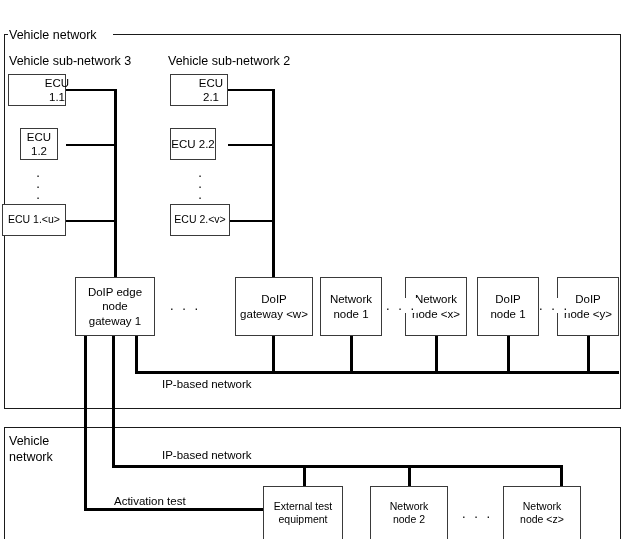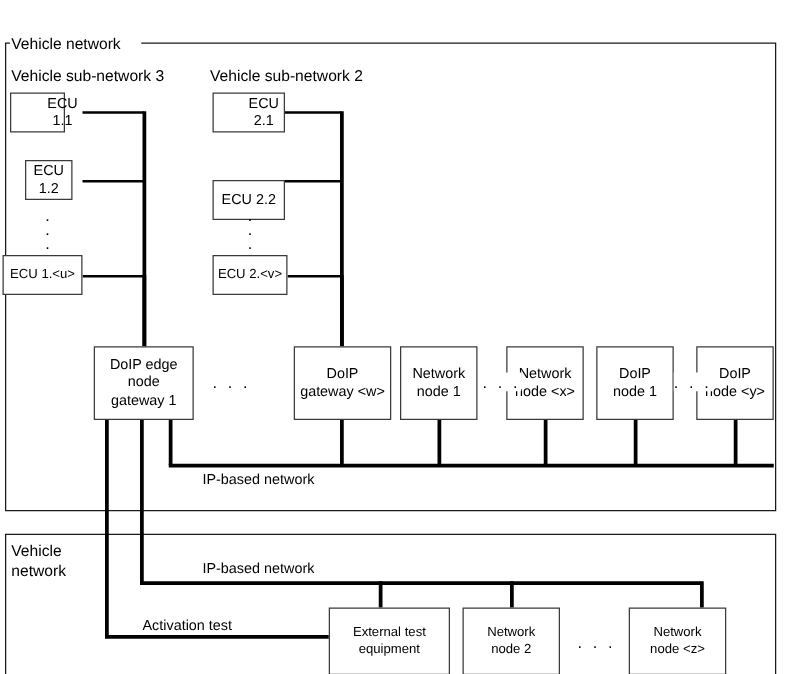--- a/index.html
+++ b/index.html
@@ -99,21 +99,21 @@
   <div class="frame" style="left:4px; top:10px; width:617px; height:375px;"></div>
 
   <div class="whitemask" style="left:8px; top:4px; width:105px; height:16px;"></div>
   <div class="label" style="left:9px; top:4px;">Vehicle network</div>
 
   <div class="label" style="left:9px; top:30px;">Vehicle sub-network 3</div>
   <div class="label" style="left:168px; top:30px;">Vehicle sub-network 2</div>
 
   <div class="wire thick v" style="left:114px; top:65px; height:196px;"></div>
 
-  <div class="box" style="left:8px; top:50px; width:44px; height:32px;padding-left:40px;">
+  <div class="box" style="left:8px; top:50px; width:58px; height:32px;padding-left:40px;">
     <span>ECU 1.1</span>
   </div>
   <div class="wire h" style="left:66px; top:65px; width:49px;"></div>
 
   <div class="box" style="left:20px; top:104px; width:38px; height:32px;">
     <span>ECU 1.2</span>
   </div>
   <div class="wire h" style="left:66px; top:120px; width:49px;"></div>
 
   <div class="vdots" style="left:26px; top:146px; width:24px;">
@@ -129,21 +129,21 @@
 
   <div class="wire thick v" style="left:114px; top:196px; height:58px;"></div>
 
   <div class="wire thick v" style="left:272px; top:65px; height:196px;"></div>
 
   <div class="box" style="left:170px; top:50px; width:58px; height:32px;padding-left:24px;">
     <span>ECU 2.1</span>
   </div>
   <div class="wire h" style="left:228px; top:65px; width:45px;"></div>
 
-  <div class="box" style="left:170px; top:120px; width:58px; height:32px;">
+  <div class="box" style="left:170px; top:104px; width:46px; height:32px;">
     <span>ECU 2.2</span>
   </div>
   <div class="wire h" style="left:228px; top:120px; width:45px;"></div>
 
   <div class="vdots" style="left:188px; top:146px; width:24px;">
     <div>.</div>
     <div style="margin-top:6px">.</div>
     <div style="margin-top:6px">.</div>
   </div>
 
@@ -204,21 +204,21 @@
   <div class="wire thick h" style="left:112px; top:441px; width:449px;"></div>
   <div class="label net-lab" style="left:160px; top:424px;">IP-based network</div>
 
   <div class="wire thick v" style="left:303px; top:441px; height:22px;"></div>
   <div class="wire thick v" style="left:408px; top:441px; height:22px;"></div>
   <div class="wire thick v" style="left:560px; top:441px; height:22px;"></div>
 
   <div class="wire thick h" style="left:84px; top:484px; width:180px;"></div>
   <div class="label net-lab" style="left:112px; top:470px;">Activation test</div>
 
-  <div class="box small" style="left:263px; top:462px; width:97px; height:54px;">
+  <div class="box small" style="left:263px; top:462px; width:80px; height:54px;">
     <span>External test
 equipment</span>
   </div>
   <div class="box small" style="left:370px; top:462px; width:78px; height:54px;">
     <span>Network
 node  2</span>
   </div>
   <div class="hdots" style="left:462px; top:482px;">. . .</div>
   <div class="box small" style="left:503px; top:462px; width:78px; height:54px;">
     <span>Network

